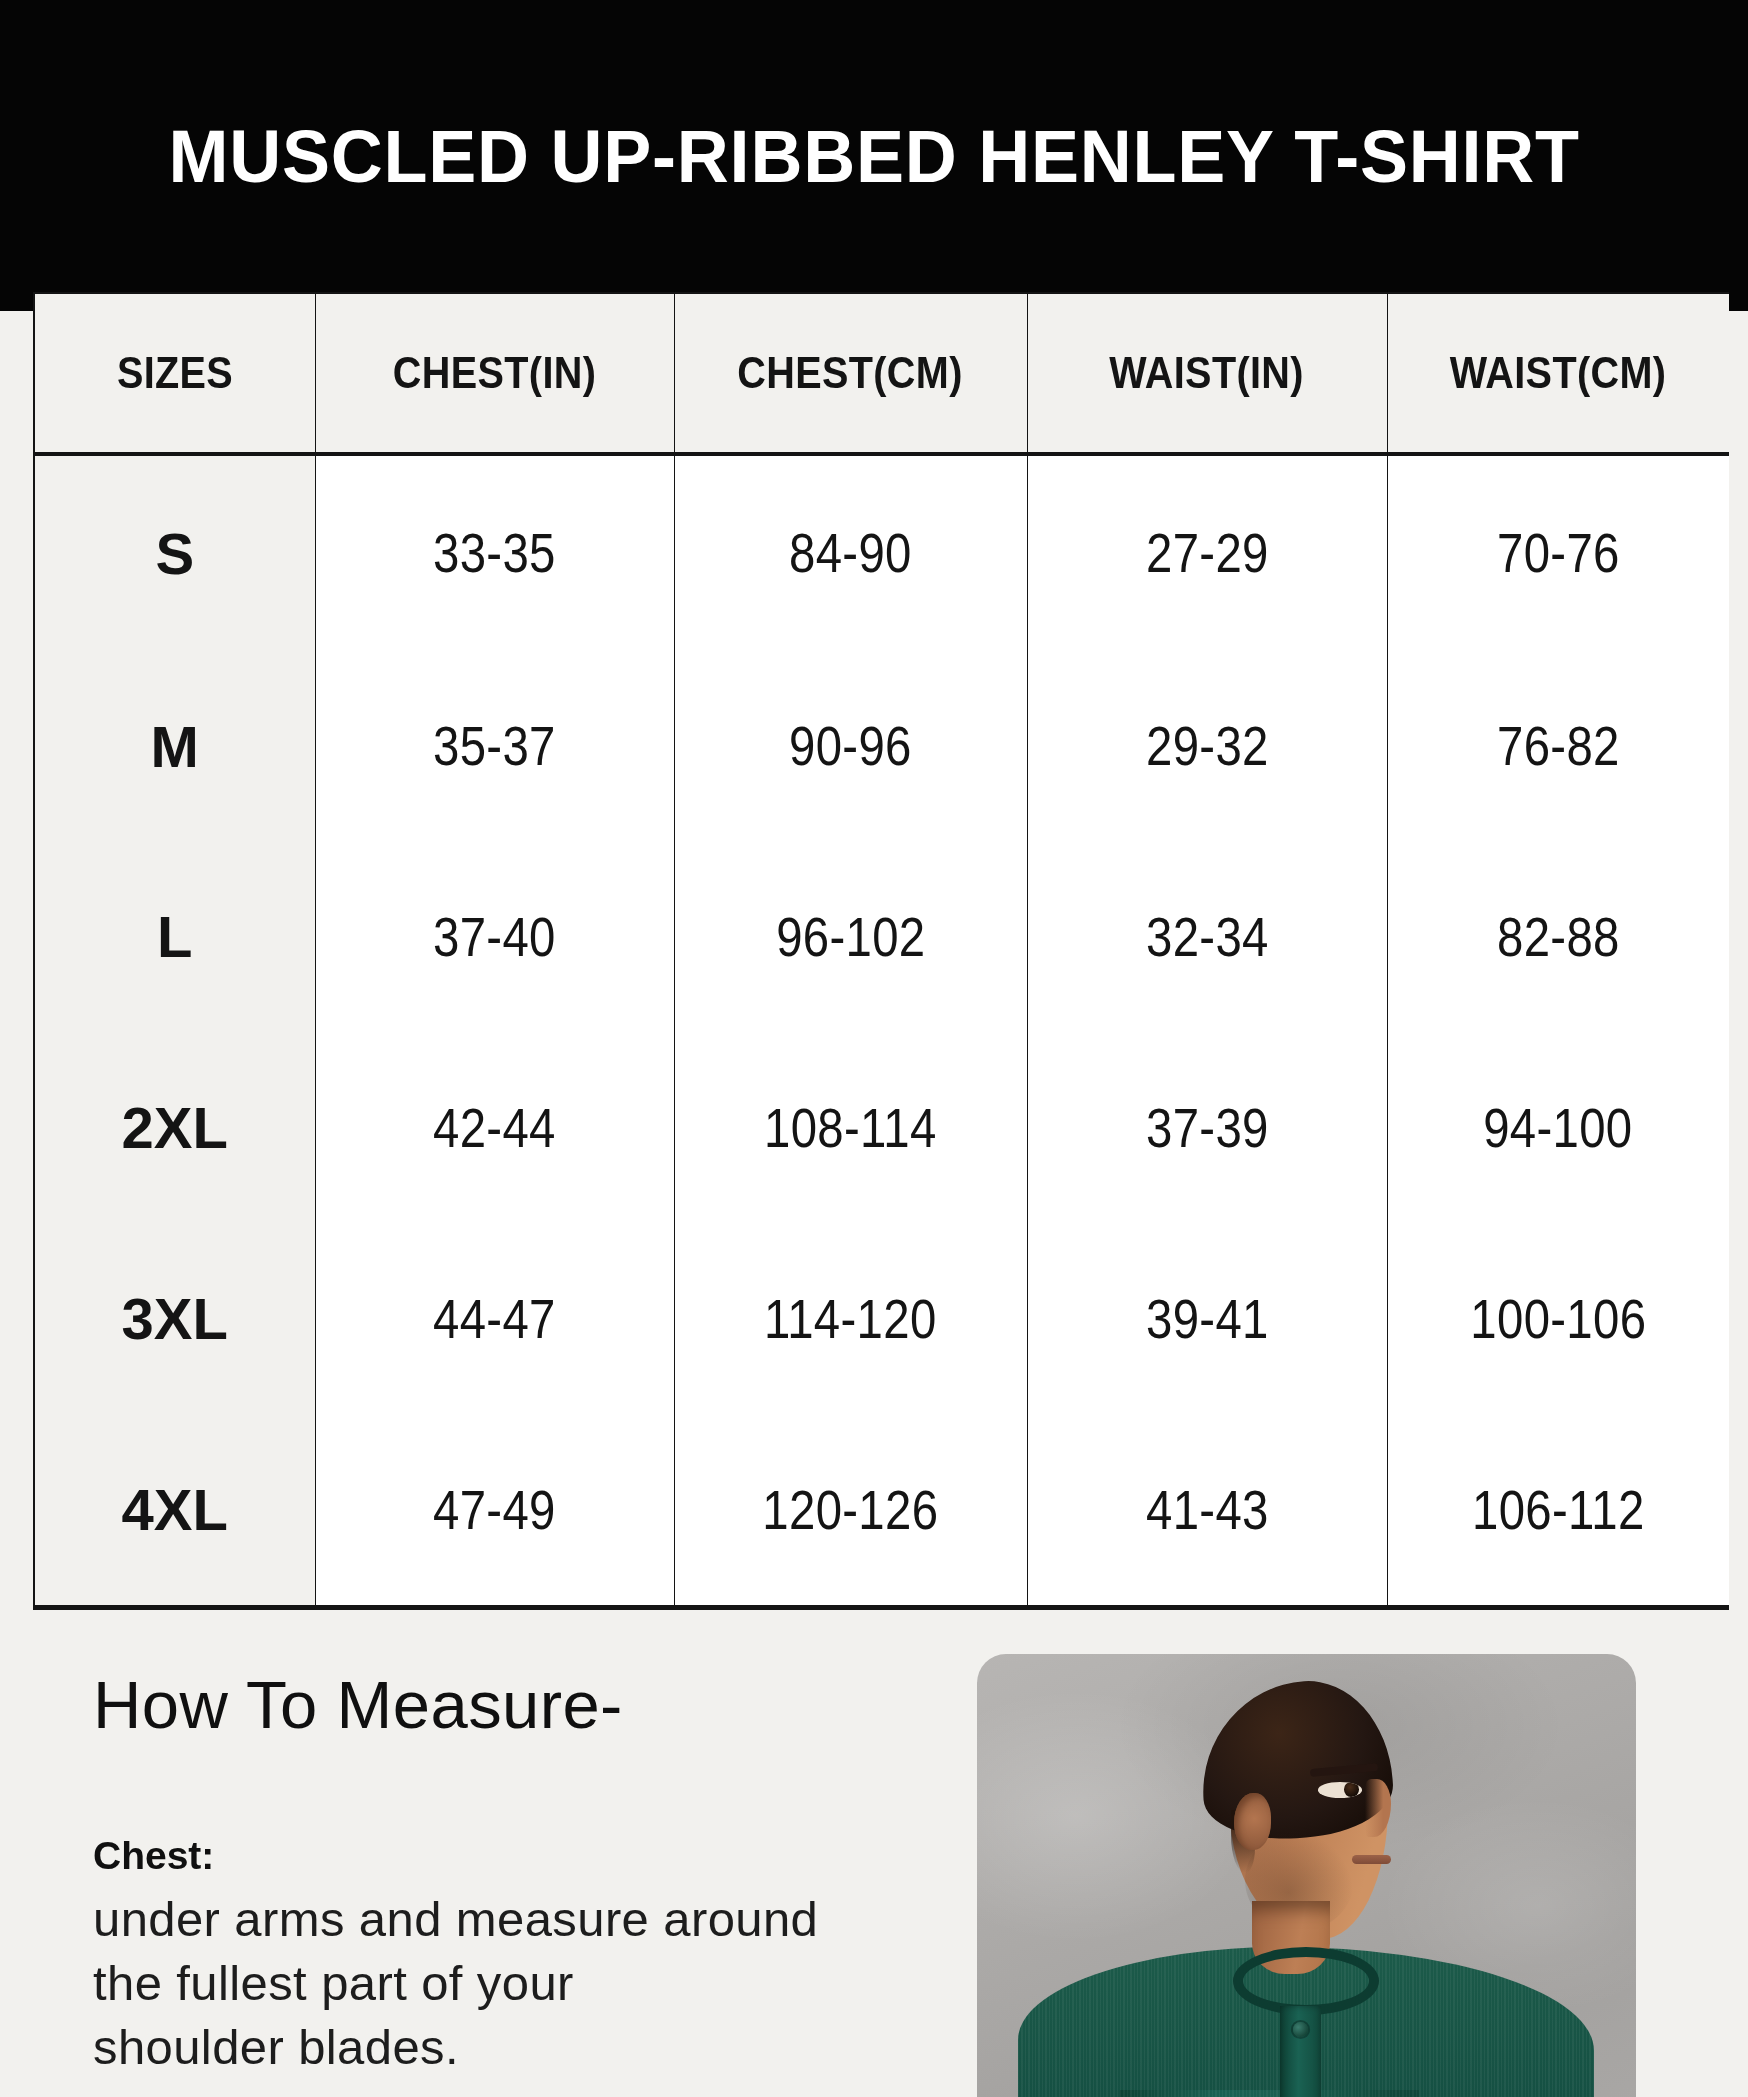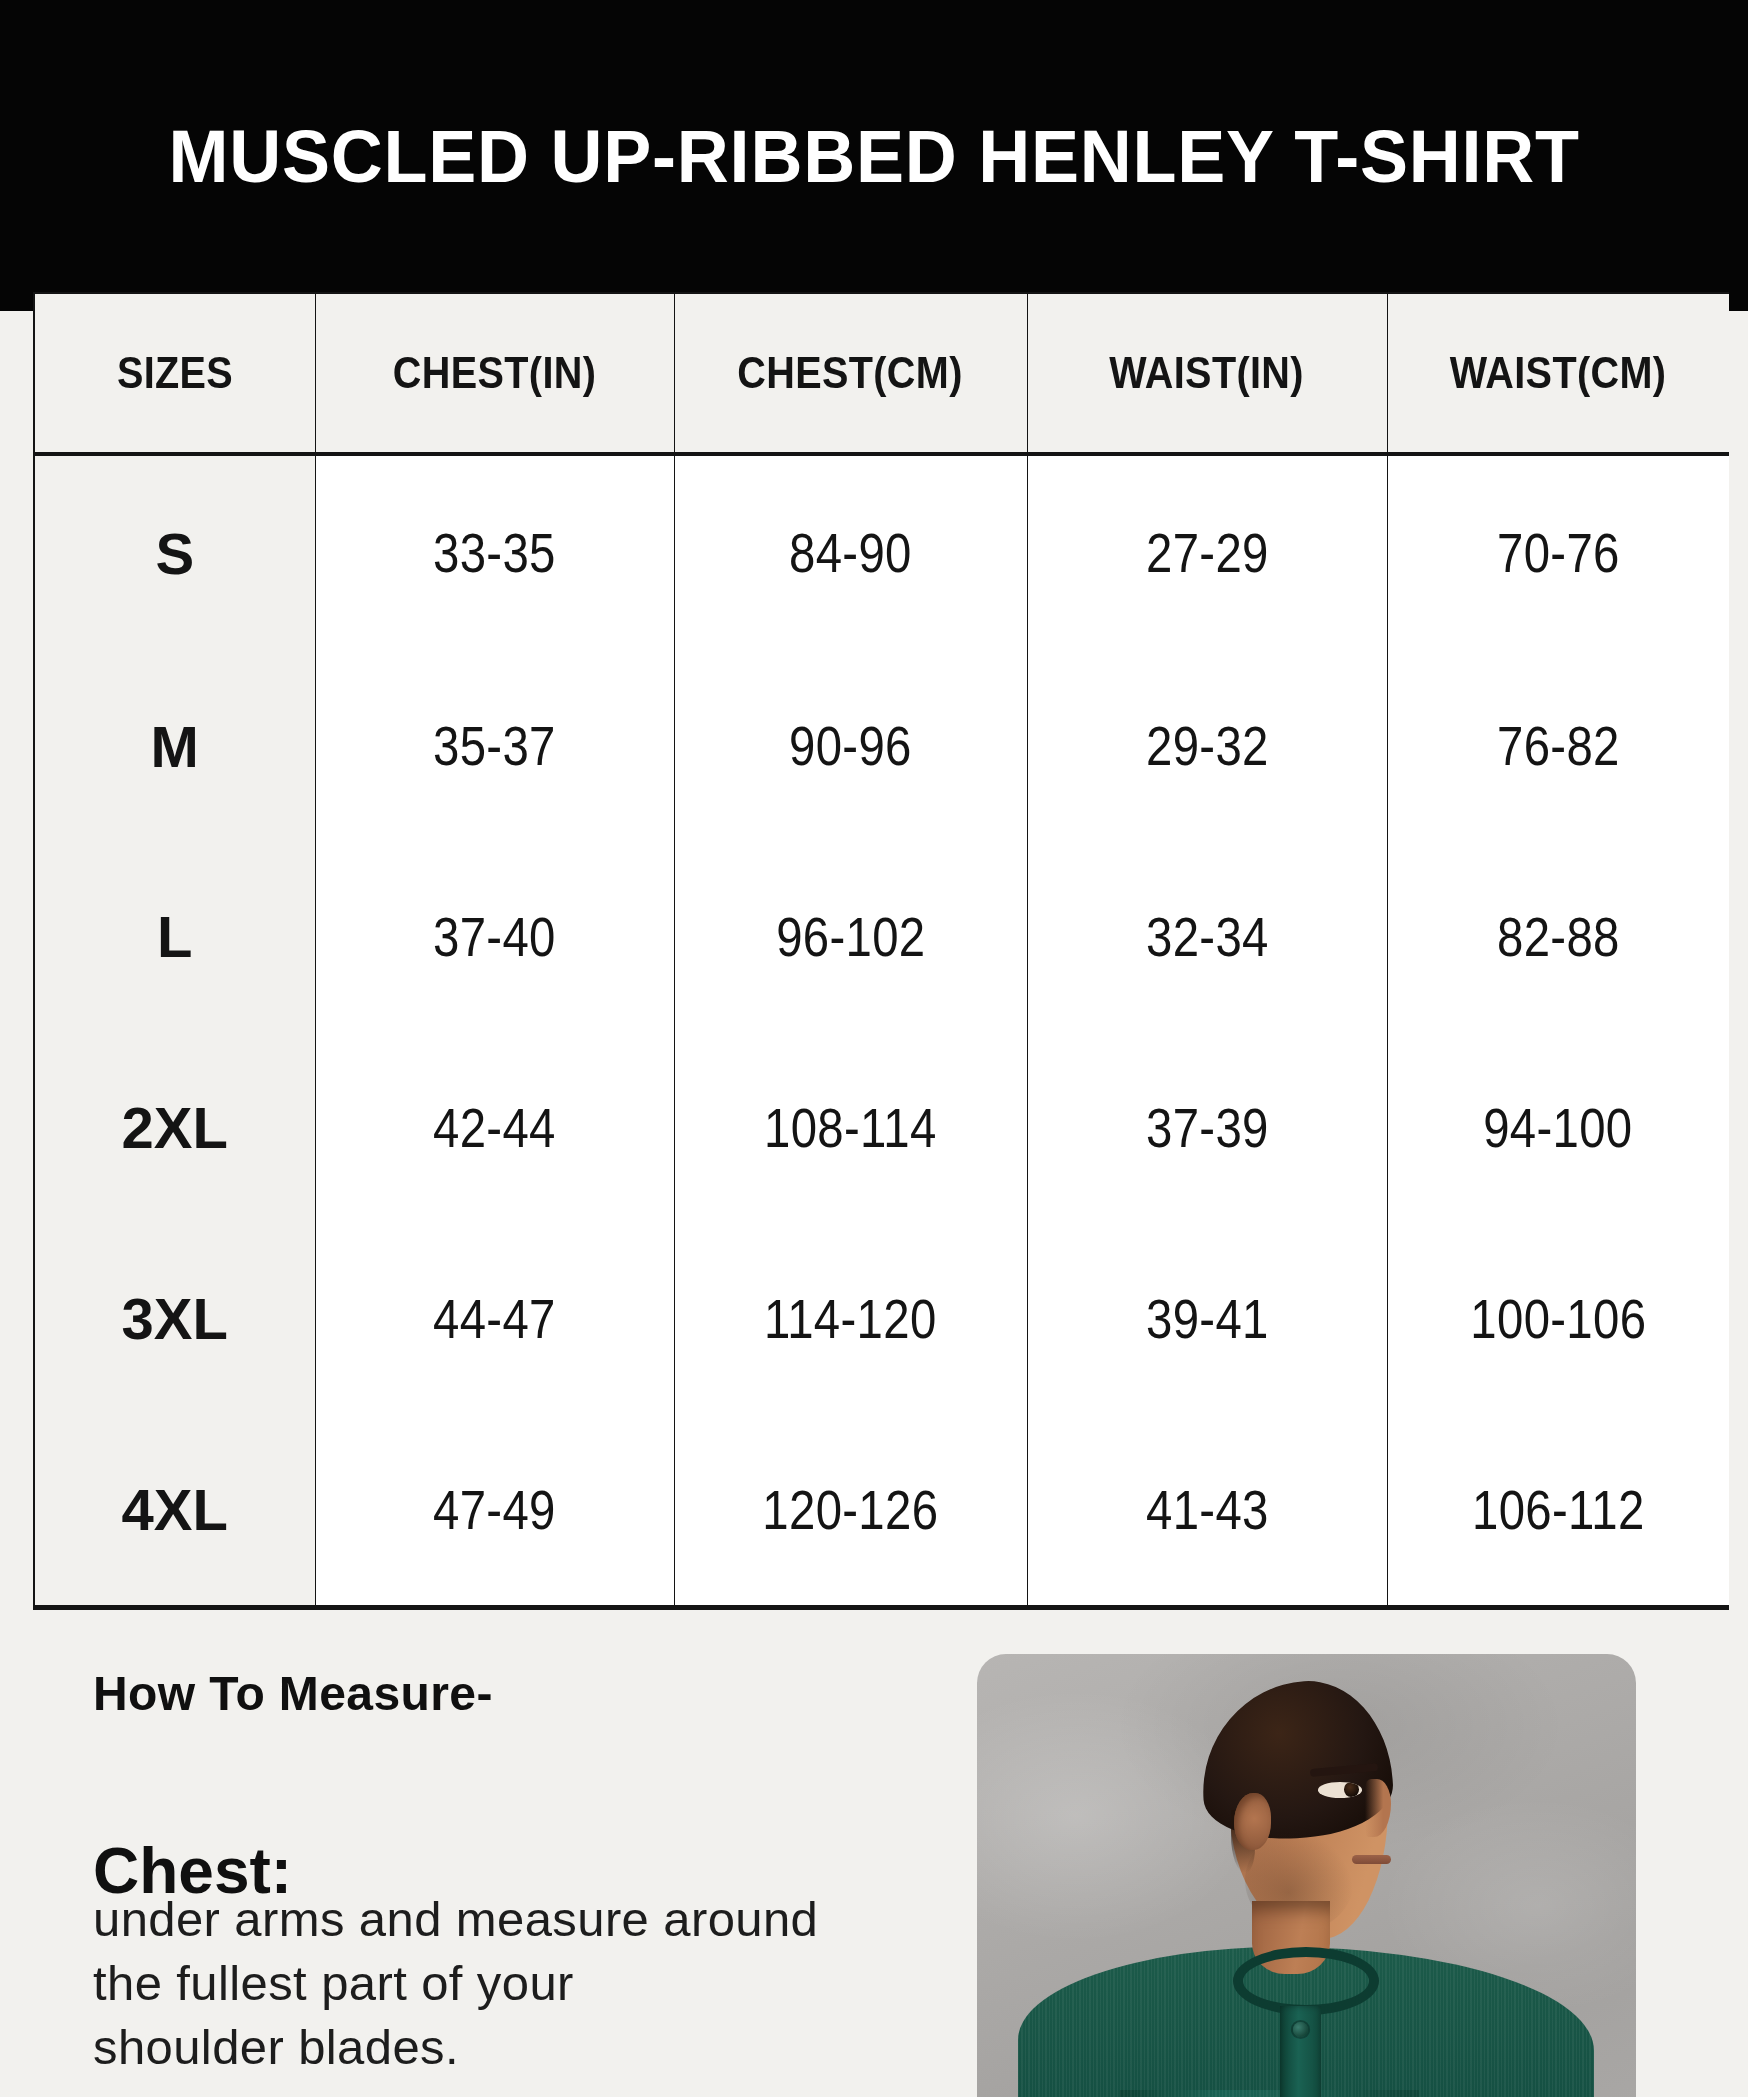--- a/index.html
+++ b/index.html
@@ -34,22 +34,22 @@
   .size-chart th:first-child,.size-chart td:first-child{border-left:none;}
   .size-chart td{
     border-left:1.7px solid #141414;background:#ffffff;
     text-align:center;vertical-align:middle;padding:0;
   }
   .size-chart td.size-col{background:#f2f1ee;}
   .col-h{display:inline-block;font-size:45px;font-weight:700;letter-spacing:0.4px;transform:scaleX(.88);}
   .size-label{display:inline-block;font-size:58px;font-weight:700;}
   .num{display:inline-block;font-size:55px;font-weight:500;letter-spacing:0.4px;transform:scaleX(.86);}
   
-  .htm-heading{position:absolute;left:93px;top:1666px;font-size:48px;font-weight:700;color:#101010;letter-spacing:0.4px;}
-  .measure-label{position:absolute;left:93px;font-size:64px;font-weight:700;color:#101010;}
+  .htm-heading{position:absolute;left:93px;top:1666px;font-size:67px;font-weight:400;color:#101010;letter-spacing:0.4px;}
+  .measure-label{position:absolute;left:93px;font-size:39px;font-weight:700;color:#101010;}
   .chest-label{top:1834px;}
   .measure-lines{position:absolute;left:93px;font-size:49px;line-height:64px;letter-spacing:0.4px;color:#1d1d1d;}
   .chest-lines{top:1887px;}
   
   .photo{
     position:absolute;left:977px;top:1654px;width:659px;height:899px;
     border-radius:29px;overflow:hidden;
     background:
       radial-gradient(ellipse 294px 210px at 15% 18%, rgba(255,255,255,.20), transparent 60%),
       radial-gradient(ellipse 260px 180px at 85% 28%, rgba(255,255,255,.13), transparent 60%),

